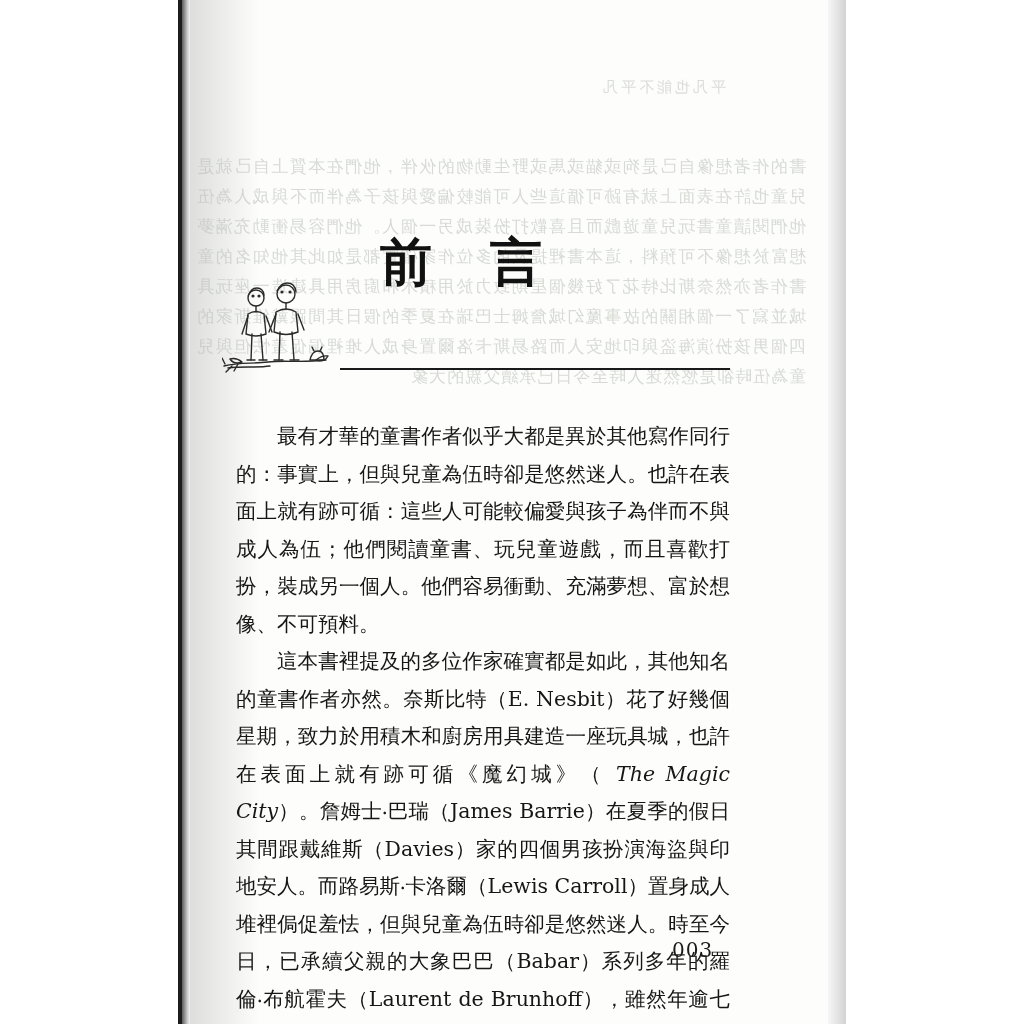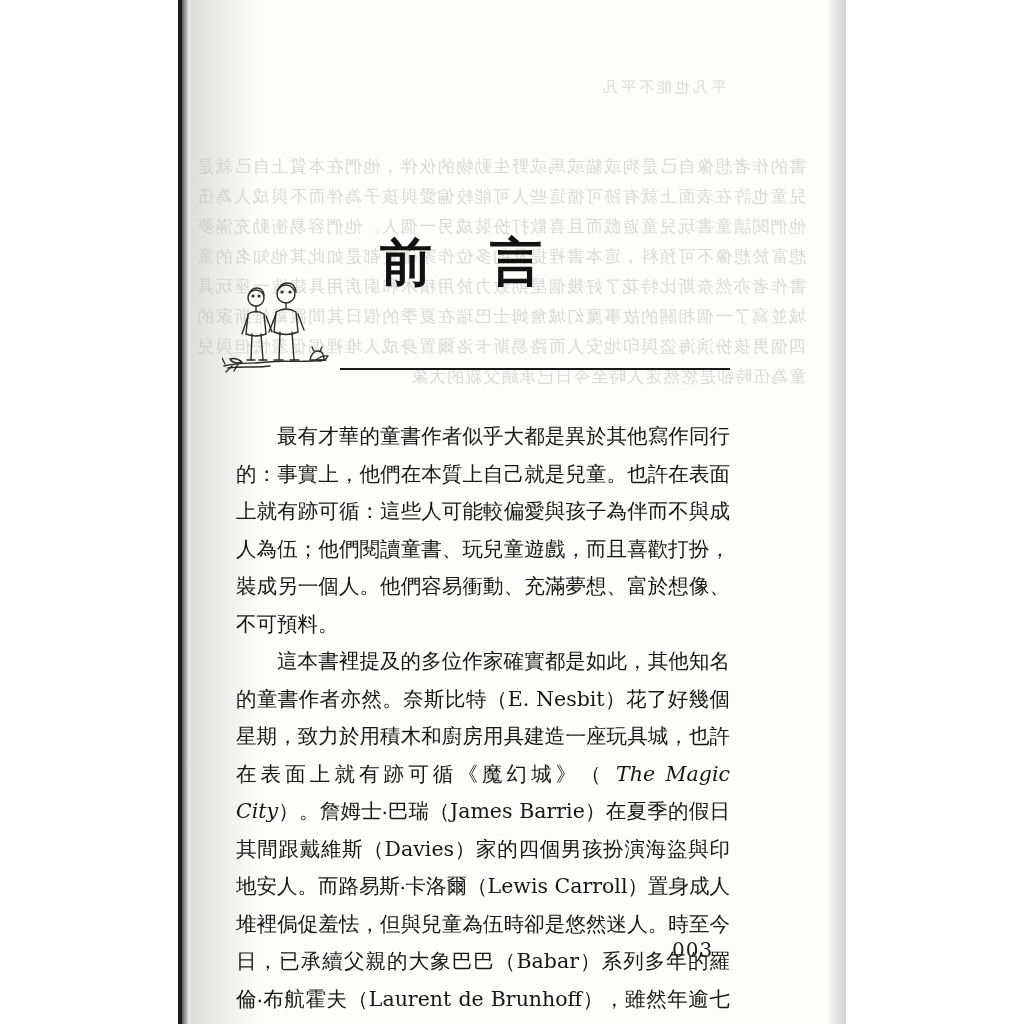--- a/index.html
+++ b/index.html
@@ -198,20 +198,20 @@
 
         <path d="M88 88 q 2 -9 8 -9 q 6 0 6 9 z"></path>
         <path d="M92 79 l -2 -4 M98 79 l 2 -4"></path>
       </g>
     </svg>
   </div>
 
   <div class="heading-rule"></div>
 
   <div class="body-text">
-    <p>最有才華的童書作者似乎大都是異於其他寫作同行的：事實上，他們在本質上自己就是兒童。也許在表面上就有跡可循：這些人可能較偏愛與孩子為伴而不與成人為伍；他們閱讀童書、玩兒童遊戲，而且喜歡打扮，裝成另一個人。他們容易衝動、充滿夢想、富於想像、不可預料。</p>
+    <p>最有才華的童書作者似乎大都是異於其他寫作同行的：事實上，但與兒童為伍時卻是悠然迷人。也許在表面上就有跡可循：這些人可能較偏愛與孩子為伴而不與成人為伍；他們閱讀童書、玩兒童遊戲，而且喜歡打扮，裝成另一個人。他們容易衝動、充滿夢想、富於想像、不可預料。</p>
     <p><span>這本書裡提及的多位作家確實都是如此，其他知名的童書作者亦然。奈斯比特（E. Nesbit）花了好幾個星期，致力於用積木和廚房用具建造一座玩具城，也許在表面上就有跡可循《魔幻城》（</span><span class="it">The Magic City</span><span>）。詹姆士‧巴瑞（James Barrie）在夏季的假日其間跟戴維斯（Davies）家的四個男孩扮演海盜與印地安人。而路易斯‧卡洛爾（Lewis Carroll）置身成人堆裡侷促羞怯，但與兒童為伍時卻是悠然迷人。時至今日，已承續父親的大象巴巴（Babar）系列多年的羅倫‧布航霍夫（Laurent de Brunhoff），雖然年逾七旬，卻仍保有年輕時的爬樹本領，自得其樂。</span></p>
 
   </div>
 
   <div class="folio">003</div>
 
 </div>
 
 </body></html>

